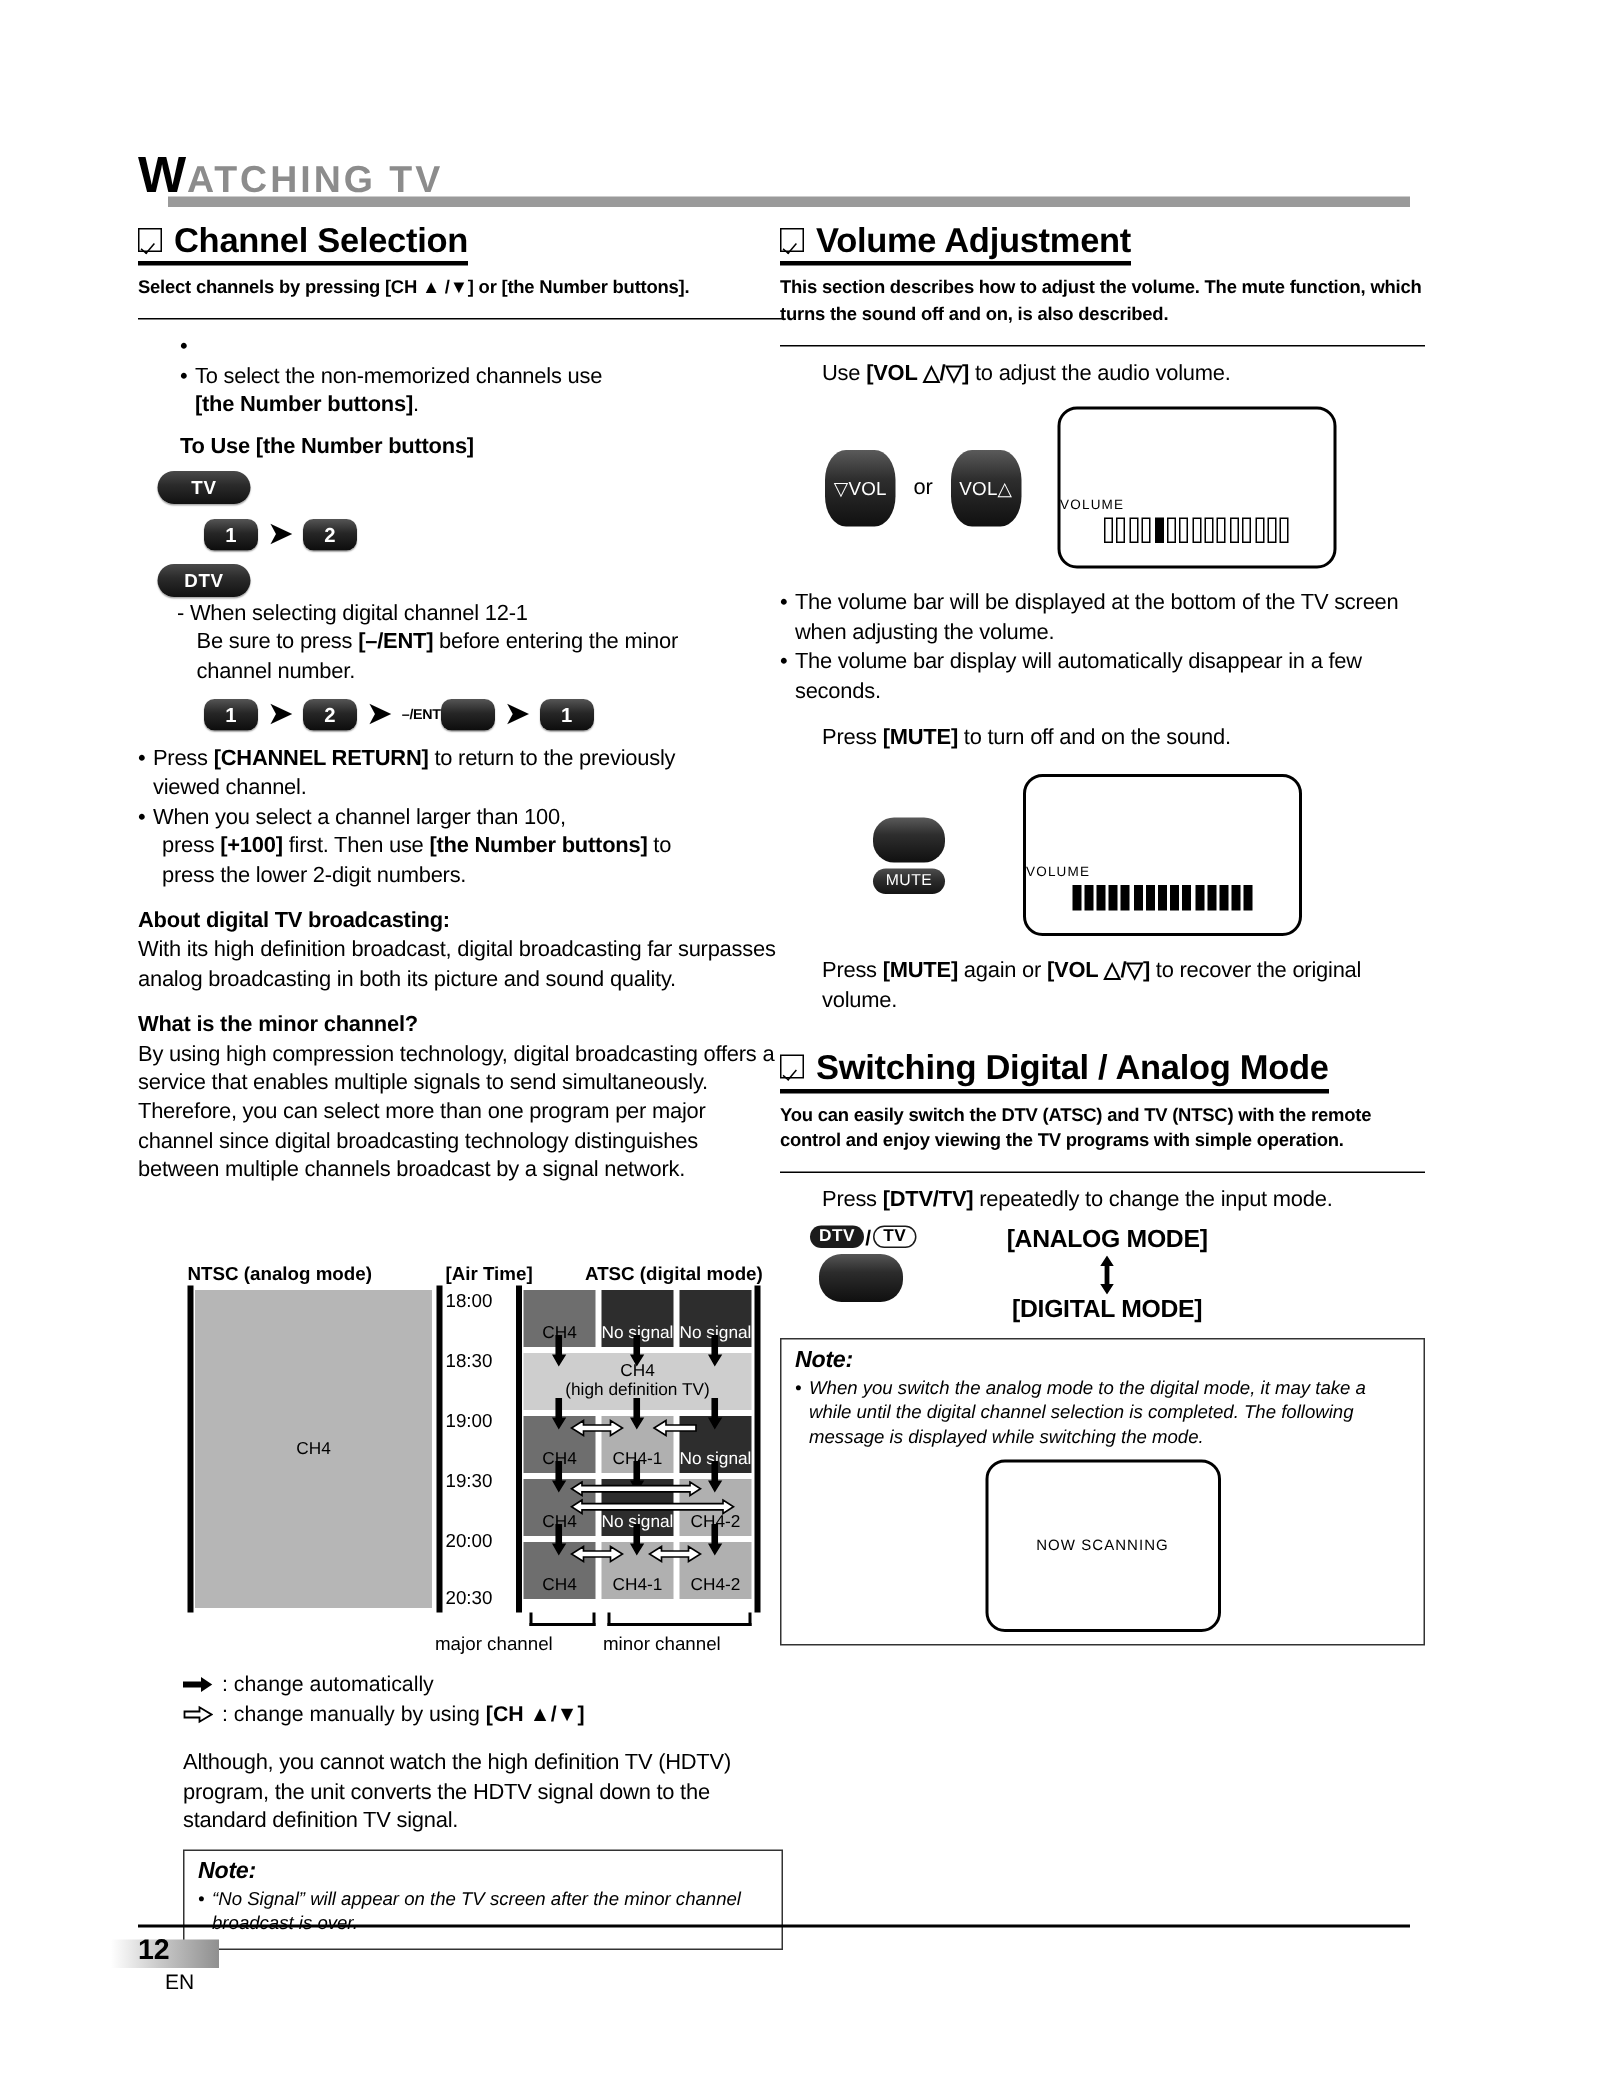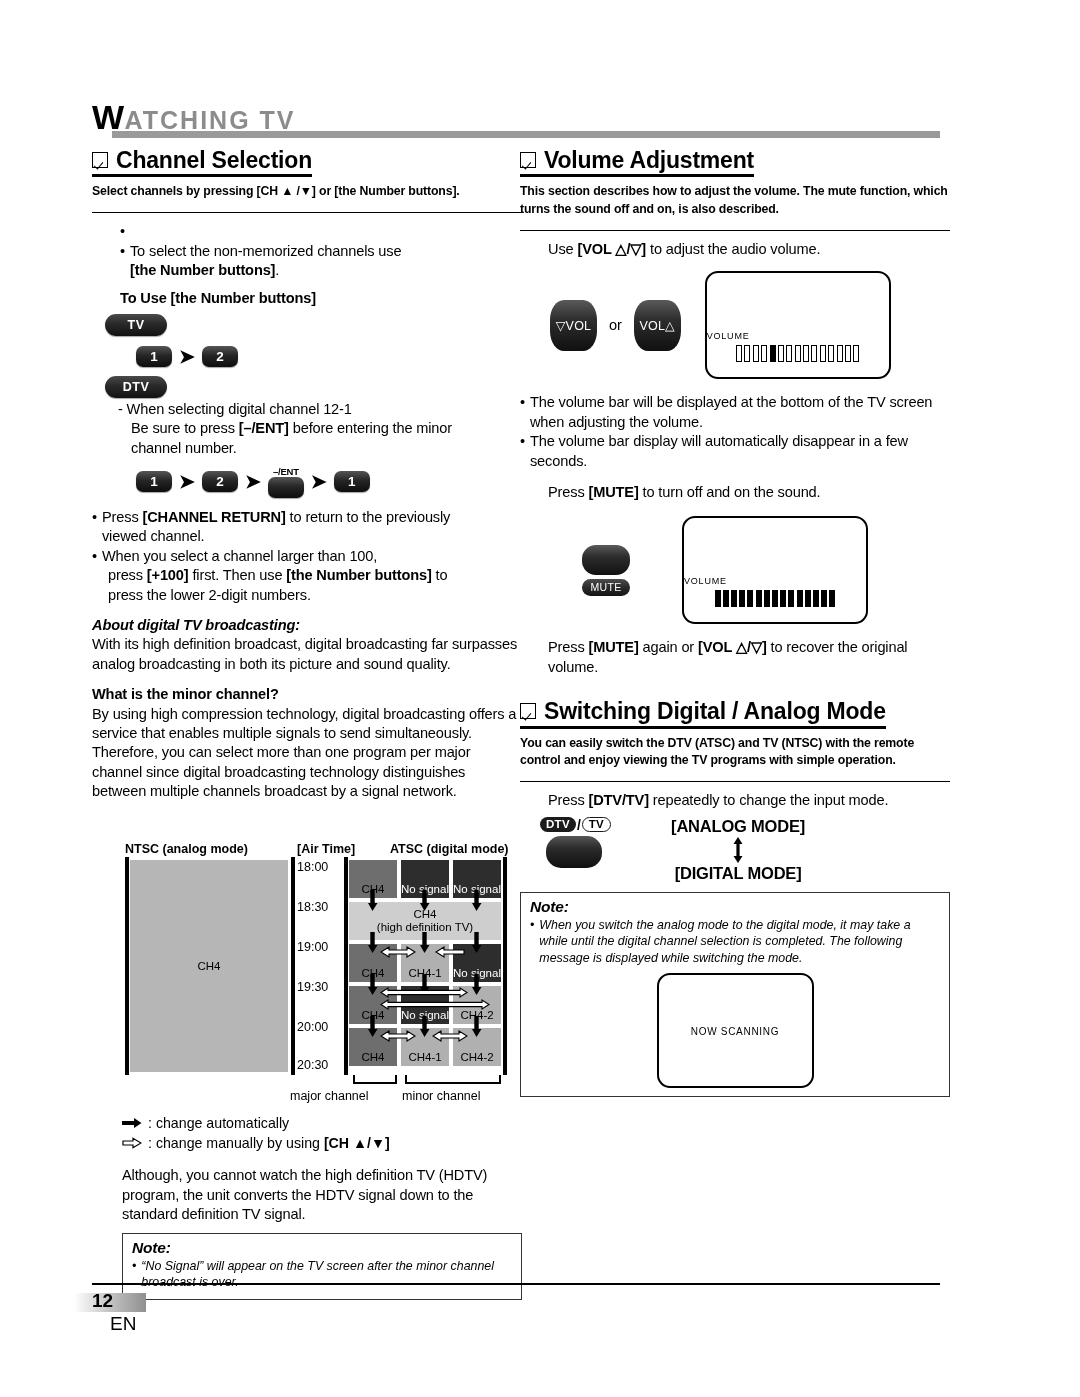--- a/index.html
+++ b/index.html
@@ -52,21 +52,21 @@
     background:linear-gradient(180deg,#4a4a4a 0%,#2b2b2b 42%,#111 100%);
     box-shadow:0 1px 1px rgba(0,0,0,.35);
   }
   .pill-mode { width:62px; height:22px; font-size:12.5px; letter-spacing:.5px; margin:5px 0 2px 13px; }
   .pill-num  { width:36px; height:21px; font-size:13.5px; border-radius:7px;
                background:linear-gradient(180deg,#555 0%,#262626 45%,#0d0d0d 100%); }
   .pill-blank{ width:36px; height:21px; border-radius:7px;
                background:linear-gradient(180deg,#555 0%,#262626 45%,#0d0d0d 100%); }
   .seq { display:flex; align-items:center; gap:7px; margin:8px 0 0 44px; }
   .arr { font-size:19px; line-height:1; font-weight:bold; }
-  .ent-wrap { display:flex; flex-direction:column; align-items:center; }
+  .ent-wrap { display:flex; flex-direction:row; align-items:center; }
   .ent-lbl { font-size:9.5px; font-weight:bold; margin-bottom:0px; letter-spacing:-.2px; }
 
   .vol-btn {
     width:47px; height:51px; border-radius:14px/20px;
     background:linear-gradient(180deg,#5a5a5a 0%,#2e2e2e 38%,#101010 100%);
     color:#fff; font-size:12.5px; display:flex; align-items:center; justify-content:center;
     letter-spacing:.2px;
   }
   .mute-btn {
     width:48px; height:30px; border-radius:14px;
@@ -123,21 +123,21 @@
   .legend { font-size:14.2px; line-height:1.42; }
   .lg-row { display:flex; align-items:center; gap:6px; }
 
   
   .foot-rule { position:absolute; left:92px; top:1283px; width:848px; height:1.6px; background:#000; }
   .foot-bar {
     position:absolute; left:74px; top:1293px; width:72px; height:19px;
     background:linear-gradient(90deg,#ffffff 0%,#c9c9c9 45%,#8f8f8f 100%);
   }
   .foot-num { position:absolute; left:92px; top:1290px; font-size:19px; font-weight:bold; }
-  .foot-en  { position:absolute; left:110px; top:1313px; font-size:19px; }
+  .foot-en  { position:absolute; left:110px; top:1313px; font-size:14px; }
 </style>
 </head>
 <body>
 
 <div class="page">
 
   <div class="chapter-head">
     <div class="chapter-title"><span class="cap">W</span><span class="rest">ATCHING  TV</span></div>
   </div>
   <div class="chapter-rule"></div>
@@ -201,21 +201,21 @@
       </div>
       <div class="bl">
         <span class="dot">•</span>
         <span><span>When you select a channel larger than 100,</span><br>
           <span style="margin-left:6px;display:inline-block;"><span>press </span><b>[+100]</b><span> first. Then use </span><b>[the Number buttons]</b><span> to</span></span><br>
           <span style="margin-left:6px;display:inline-block;">press the lower 2-digit numbers.</span>
         </span>
       </div>
     </div>
 
-    <div class="body" style="margin-top:11px;font-weight:bold;font-style:italic;">About digital TV broadcasting:</div>
+    <div class="body" style="margin-top:11px;font-weight:bold;">About digital TV broadcasting:</div>
     <div class="body">With its high definition broadcast, digital broadcasting far surpasses analog broadcasting in both its picture and sound quality.</div>
 
     <div class="body" style="margin-top:11px;font-weight:bold;">What is the minor channel?</div>
     <div class="body">By using high compression technology, digital broadcasting offers a service that enables multiple signals to send simultaneously.</div>
     <div class="body">Therefore, you can select more than one program per major channel since digital broadcasting technology distinguishes between multiple channels broadcast by a signal network.</div>
   </div>
 
   <div class="diagram" style="position:absolute;left:125px;top:842px;">
 
     <div class="dg-h" style="left:0px;top:0px;">NTSC (analog mode)</div>

